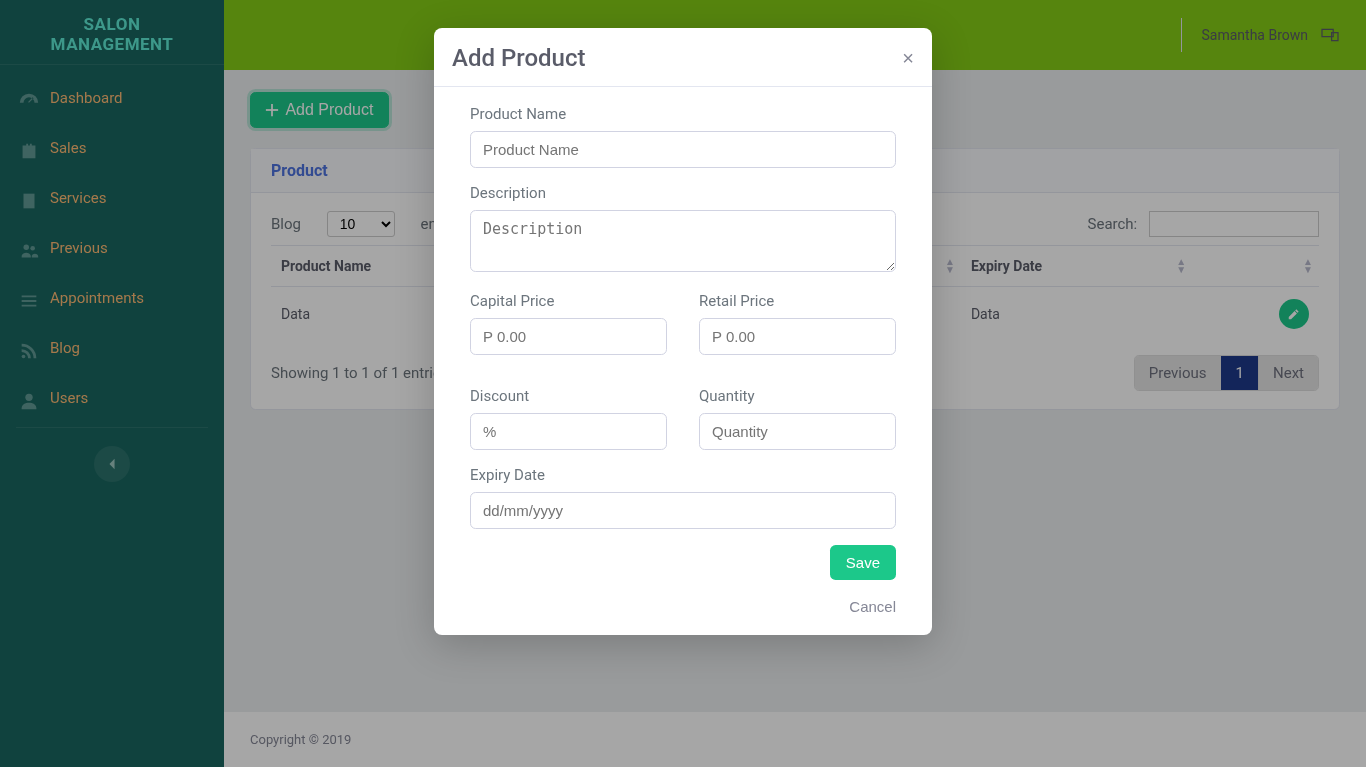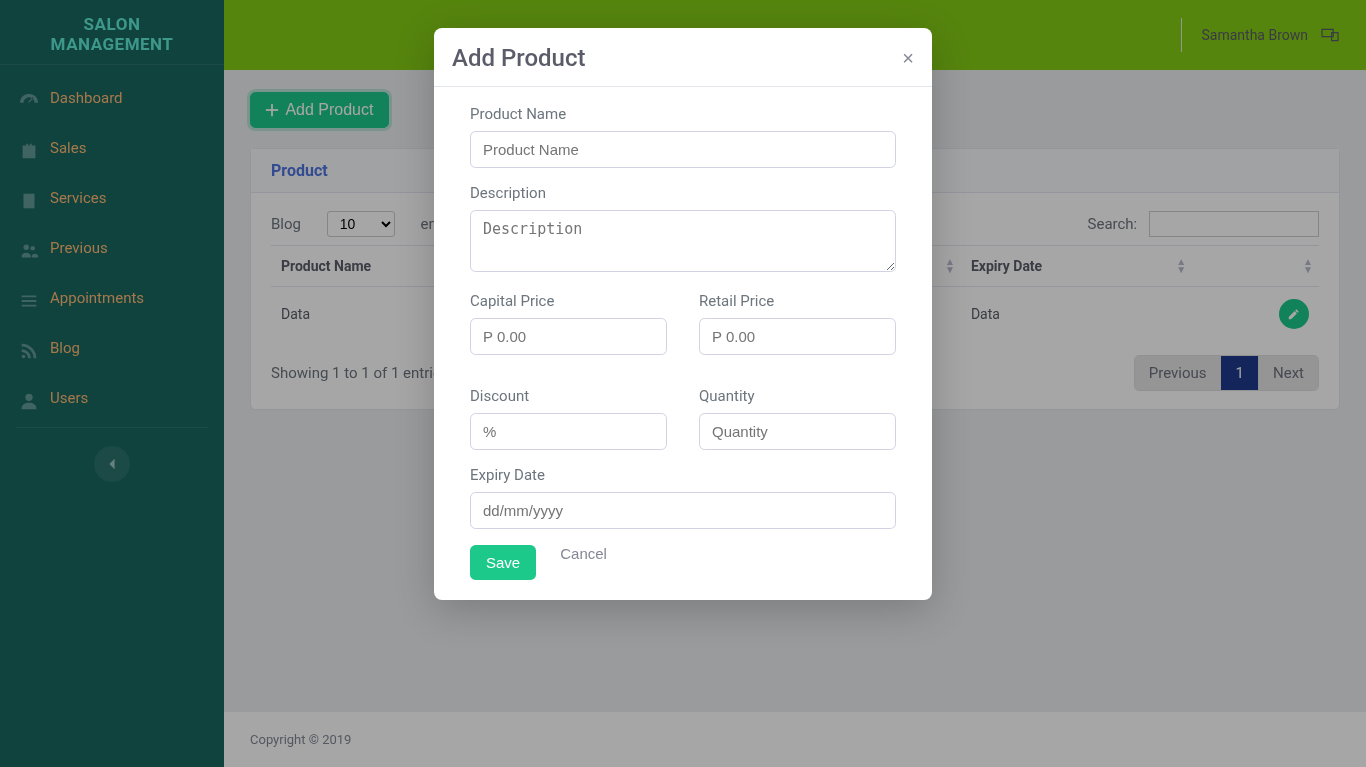--- a/index.html
+++ b/index.html
@@ -251,21 +251,21 @@
   .form-control {
     width: 100%;
     border: 1px solid #d1d3e2;
     border-radius: .35rem;
     padding: 9px 12px;
     font-size: 15px;
     color: #6e707e;
     background: #fff;
   }
   textarea.form-control { height: 62px; resize: both; }
-  .modal-actions { display:flex; gap:24px; align-items:flex-start; margin-top: 4px; }
+  .modal-actions { display:flex; gap:18px; align-items:flex-end; margin-top: 4px; flex-direction: column; }
   .btn-save { background:#1cc88a; color:#fff; border:none; padding: 9px 16px; border-radius:.35rem; cursor:pointer; font-size:15px; }
   .btn-cancel { background:none; border:none; color:#858796; cursor:pointer; font-size:15px; }
 
   
 </style>
 </head>
 <body>
 
 <nav class="sidebar">
   <div class="sidebar-brand">

